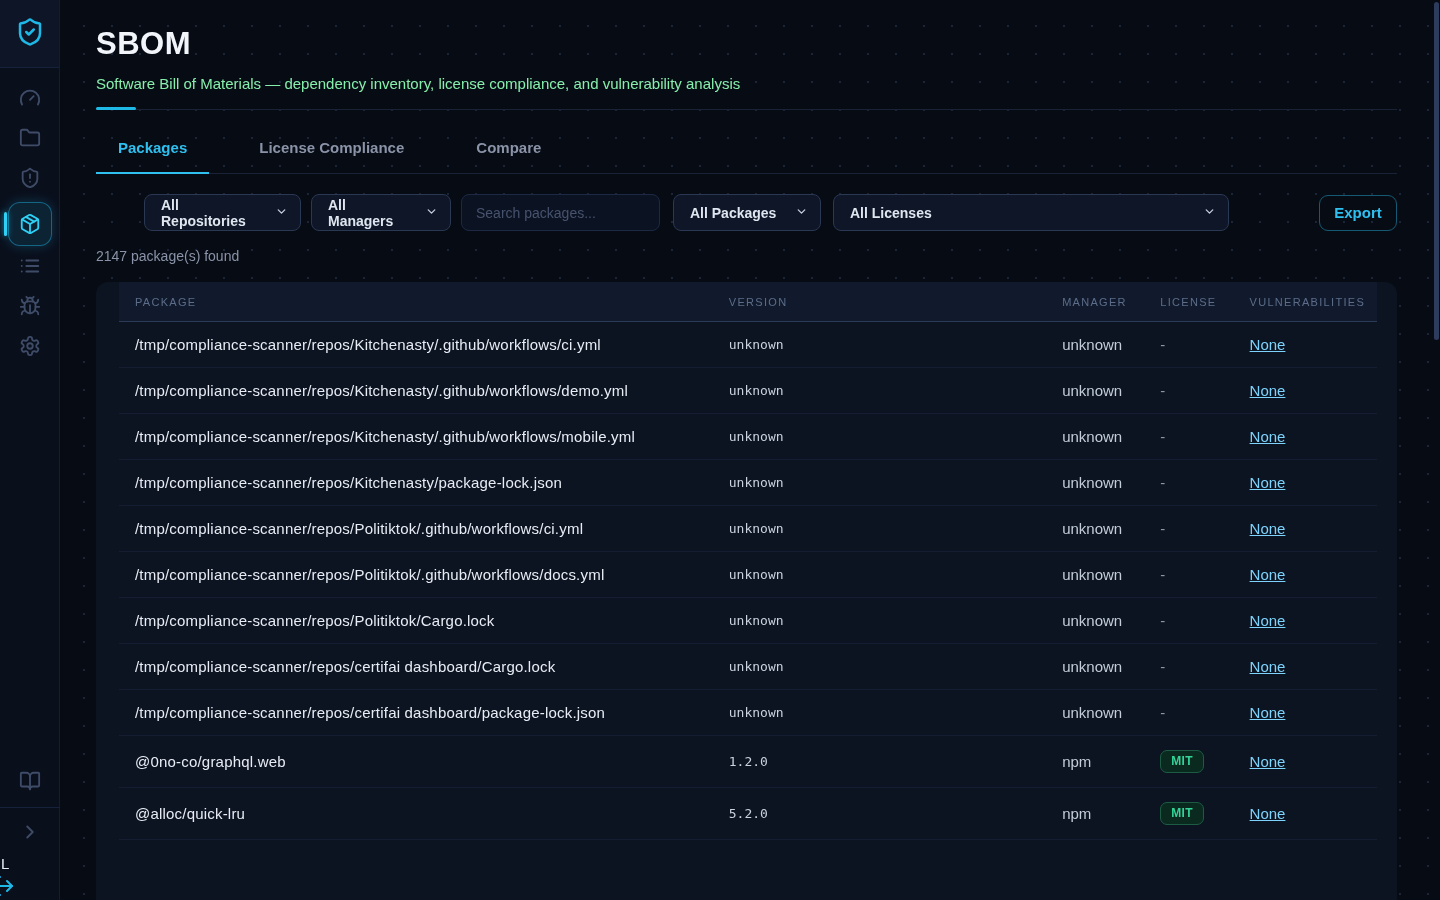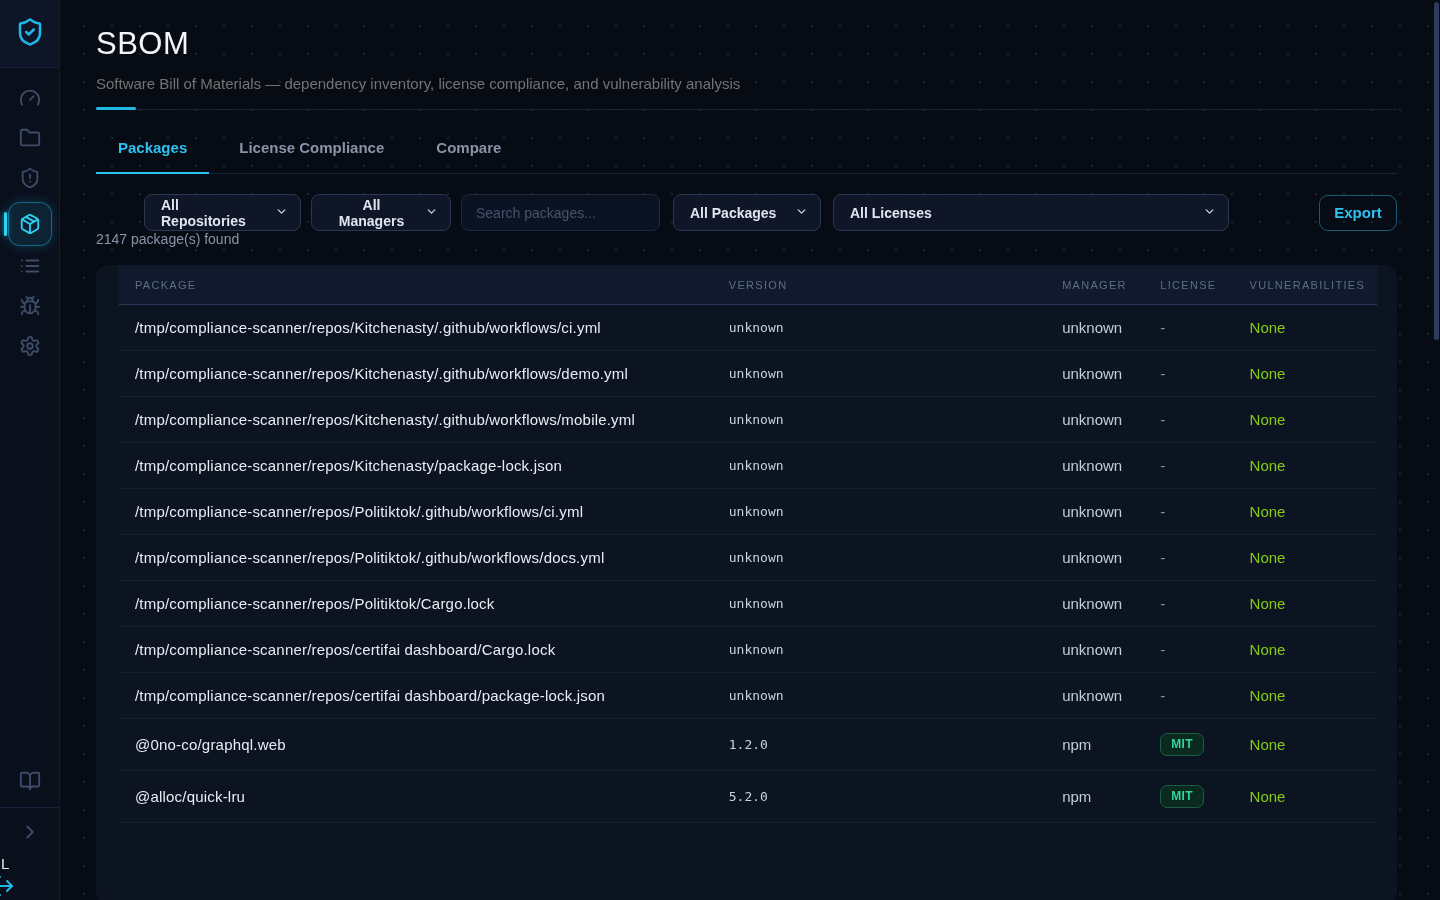--- a/index.html
+++ b/index.html
@@ -53,56 +53,56 @@
   .logout-label { color: #e8edf5; font-size: 15px; padding-left: 1px; height: 20px; line-height: 20px; }
   .logout-icon-wrap { height: 26px; margin-left: -9px; color: #1fb9e8; cursor: pointer; }
   .logout-icon-wrap svg { width: 24px; height: 24px; }
 
   
   .scrollbar-track { position: absolute; right: 0; top: 0; width: 8px; height: 900px; z-index: 10; }
   .scrollbar-thumb { position: absolute; right: 1px; top: 2px; width: 5px; height: 338px; border-radius: 3px; background: #2d3b5c; cursor: pointer; }
 
   
   .main { margin-left: 60px; padding: 0 43px 0 36px; position: relative; }
-  .page-title { margin-top: 26px; font-size: 31px; font-weight: 400; letter-spacing: 0.5px; color: #f2f6fb; }
-  .page-subtitle { margin-top: 13px; font-size: 15px; color: #737373; }
+  .page-title { margin-top: 26px; font-size: 31px; font-weight: 700; letter-spacing: 0.5px; color: #f2f6fb; }
+  .page-subtitle { margin-top: 13px; font-size: 15px; color: #86efac; }
   .header-divider { margin-top: 17px; height: 1px; background: #1a2336; position: relative; }
   .header-divider .accent-bar { position: absolute; left: 0; top: -2px; width: 40px; height: 3px; background: #1fb9e8; border-radius: 2px; }
 
-  .tabs { display: flex; gap: 8px; border-bottom: 1px solid #1a2336; align-items: flex-end; }
+  .tabs { display: flex; gap: 28px; border-bottom: 1px solid #1a2336; align-items: flex-end; }
   .tab {
     padding: 29px 22px 17px; font-size: 15px; font-weight: 700; color: #8a93a7;
     cursor: pointer; position: relative;
   }
   .tab.active { color: #2fc0f0; }
   .tab.active::after { content: ""; position: absolute; left: 0; right: 0; bottom: -1px; height: 2px; background: #2fc0f0; }
 
   .filters { margin-top: 20px; display: flex; align-items: center; gap: 10px; padding-left: 48px; }
   .select {
     height: 37px; background: #0e1627; border: 1px solid #2a3854; border-radius: 8px;
     display: flex; align-items: center; justify-content: space-between;
     padding: 0 12px 0 16px; font-size: 14px; font-weight: 600; color: #dfe6f0; cursor: pointer;
   }
   .select .chev { color: #c4cddc; margin-left: 10px; }
   .select.w-repos { width: 157px; }
-  .select.w-managers { width: 140px; margin-left: 0; text-align: center; }
+  .select.w-managers { width: 140px; margin-left: 0; }
   .select.w-packages { width: 148px; margin-left: 3px; }
   .select.w-licenses { width: 396px; margin-left: 2px; }
   .search-input {
     width: 199px; height: 37px; background: #0b1322; border: 1px solid #1d2944; border-radius: 8px;
     color: #dfe6f0; font-size: 14px; font-family: "Liberation Sans", sans-serif;
     padding: 0 14px; outline: none;
   }
   .search-input::placeholder { color: #47536e; }
   .export-btn {
     margin-left: auto; width: 78px; height: 36px; background: transparent;
     border: 1px solid #155a74; border-radius: 9px; color: #2fc0f0;
     font-size: 15px; font-weight: 700; font-family: "Liberation Sans", sans-serif; cursor: pointer;
   }
-  .results-count { font-size: 14px; color: #8a93a7; }
+  .results-count { margin-top: 17px; font-size: 14px; color: #8a93a7; }
 
   .table-card {
     margin-top: 18px; background: #0c1321; border-radius: 12px;
     padding: 0 20px 20px 23px; min-height: 640px;
   }
   table { width: 100%; border-collapse: collapse; table-layout: fixed; }
   col.c-package { width: 47.2%; } col.c-version { width: 26.5%; }
   col.c-manager { width: 7.8%; } col.c-license { width: 7.1%; } col.c-vuln { width: 11.4%; }
   thead th {
     background: #111a2c; text-align: left; font-size: 11px; font-weight: 400;
@@ -110,21 +110,21 @@
     border-bottom: 1px solid #2b3a57; text-transform: uppercase;
   }
   tbody td {
     padding: 14px 16px; border-bottom: 1px solid #141d31; font-size: 15px;
     overflow: hidden; white-space: nowrap; text-overflow: ellipsis;
   }
   td.pkg { color: #e8edf5; font-weight: 500; letter-spacing: 0.2px; }
   td.ver { font-family: "DejaVu Sans Mono", monospace; font-size: 13px; color: #c9d2de; }
   td.mgr { color: #c3cdd9; }
   td.lic { color: #8b95a6; }
-  td.vuln { color: #84cc16; }
+  td.vuln { color: #7dd3fc; text-decoration: underline; }
   .license-badge {
     display: inline-block; padding: 3px 10px 4px; border-radius: 7px;
     background: #0a2a20; border: 1px solid #1d5c44; color: #34d399;
     font-size: 12px; font-weight: 700; letter-spacing: 0.3px;
   }
 </style>
 </head>
 <body>
 
 <div class="sidebar">

